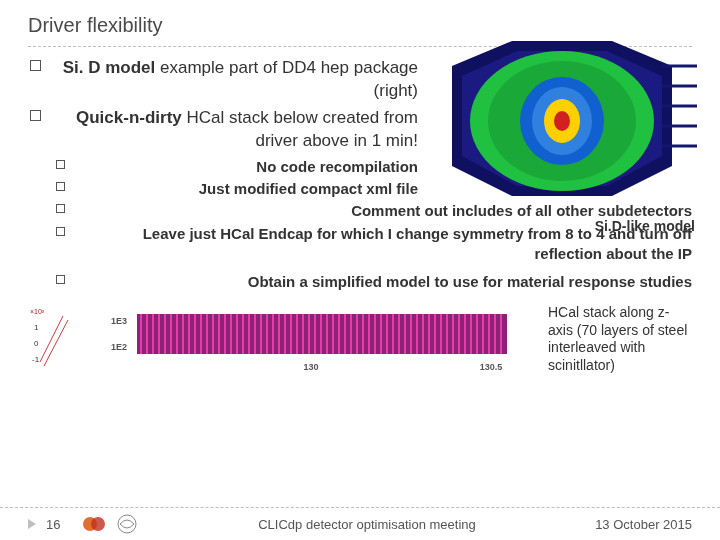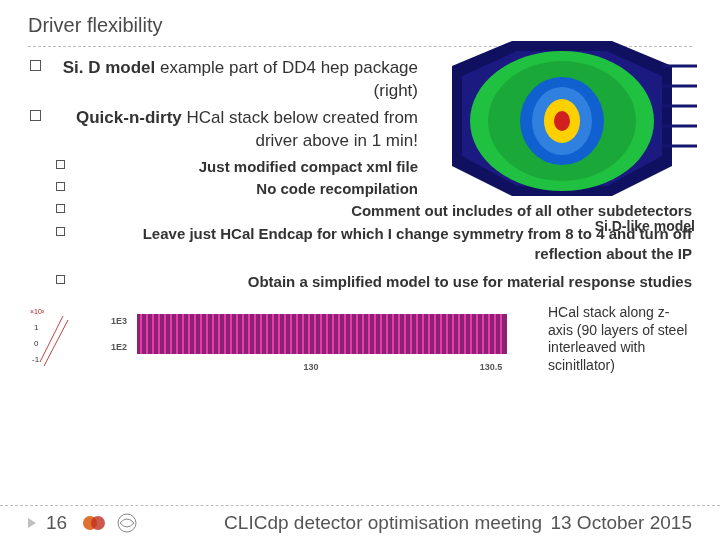--- a/index.html
+++ b/index.html
@@ -13,25 +13,25 @@
   .bullet-l2 { position: relative; padding-left: 48px; margin-bottom: 2px; font-size:15px; font-weight:bold; color:#333; }
   .bullet-l2 .box { position:absolute; left:28px; top:3px; width:9px; height:9px; border:1px solid #555; }
   .lead { font-weight: bold; }
   .no-bold { font-weight: normal; }
   .detector-fig { position:absolute; top:36px; right:18px; width:280px; height:178px; }
   .detector-caption { position:absolute; top:218px; right:25px; font-size:14px; font-weight:bold; color:#333; }
   .hcal-stack-row { display:flex; align-items:flex-start; margin-top:12px; gap:8px; }
   .hcal-plot { flex:0 0 72px; height:70px; }
   .hcal-bar-wrap { flex:1; position:relative; height:80px;font-weight:bold; }
   .hcal-caption { flex:0 0 150px; font-size:14px; line-height:1.25; color:#333; padding-left:6px; }
-  .footer { position:absolute; left:0; right:0; bottom:6px; border-top:1px dashed #bdbdbd; padding:6px 28px 0 28px; display:flex; align-items:center; font-size:19px; color:#555; }
+  .footer { position:absolute; left:0; right:0; bottom:6px; border-top:1px dashed #bdbdbd; padding:6px 28px 0 28px; display:flex; align-items:center; font-size:13px; color:#555; }
   .footer .tri { width:0; height:0; border-top:5px solid transparent; border-bottom:5px solid transparent; border-left:8px solid #bfbfbf; margin-right:10px; }
   .footer .pageno { width:36px; }
   .footer .logos { width:110px; display:flex; align-items:center; gap:10px; }
-  .footer .meeting { flex:1; text-align:right; }
+  .footer .meeting { flex:1; text-align:center; }
   .footer .date { width:150px; text-align:right; }
   .clamp-left { max-width: 390px; }
 </style>
 </head>
 <body>
 <div class="slide">
 
 <h1 class="title">Driver flexibility</h1>
 <hr class="dashed-sep">
 
@@ -40,25 +40,25 @@
     <span class="box"></span>
     <span class="lead">Si. D model</span><span class="no-bold"> example part of DD4 hep package (right)</span>
   </div>
   <div class="bullet-l1 clamp-left">
     <span class="box"></span>
     <span class="lead">Quick-n-dirty</span><span class="no-bold"> HCal stack below created from driver above in 1 min!</span>
   </div>
 
   <div class="bullet-l2 clamp-left">
     <span class="box"></span>
-    <span>Just</span><span> modified compact xml file</span>
+    <span>No</span><span> code recompilation</span>
   </div>
   <div class="bullet-l2 clamp-left">
     <span class="box"></span>
-    <span>No</span><span> code recompilation</span>
+    <span>Just</span><span> modified compact xml file</span>
   </div>
   <div class="bullet-l2">
     <span class="box"></span>
     <span>Comment</span><span> out includes of all other subdetectors</span>
   </div>
   <div class="bullet-l2">
     <span class="box"></span>
     <span>Leave</span><span> just HCal Endcap for which I change symmetry from 8 to 4 and turn off reflection about the IP</span>
   </div>
   <div class="bullet-l2" style="margin-top:8px;">
@@ -162,21 +162,21 @@
             <line x1="372" y1="10" x2="372" y2="50"></line>
         <line x1="378" y1="10" x2="378" y2="50"></line>
             <line x1="384" y1="10" x2="384" y2="50"></line>
         <line x1="390" y1="10" x2="390" y2="50"></line>
       </g>
       <text x="200" y="66" font-size="9" fill="#555" text-anchor="middle">130</text>
       <text x="380" y="66" font-size="9" fill="#555" text-anchor="middle">130.5</text>
     </svg>
   </div>
 
-  <div class="hcal-caption">HCal stack along z-axis (90 layers of steel interleaved with scinitllator)</div>
+  <div class="hcal-caption">HCal stack along z-axis (70 layers of steel interleaved with scinitllator)</div>
 </div>
 
 <div class="footer">
   <div class="tri"></div>
   <div class="pageno">16</div>
   <div class="logos">
     <svg width="24" height="20" viewBox="0 0 24 20">
       <circle cx="8" cy="10" r="7" fill="#e07030"></circle>
           <circle cx="16" cy="10" r="7" fill="#c03020" fill-opacity="0.8"></circle>
     </svg>

